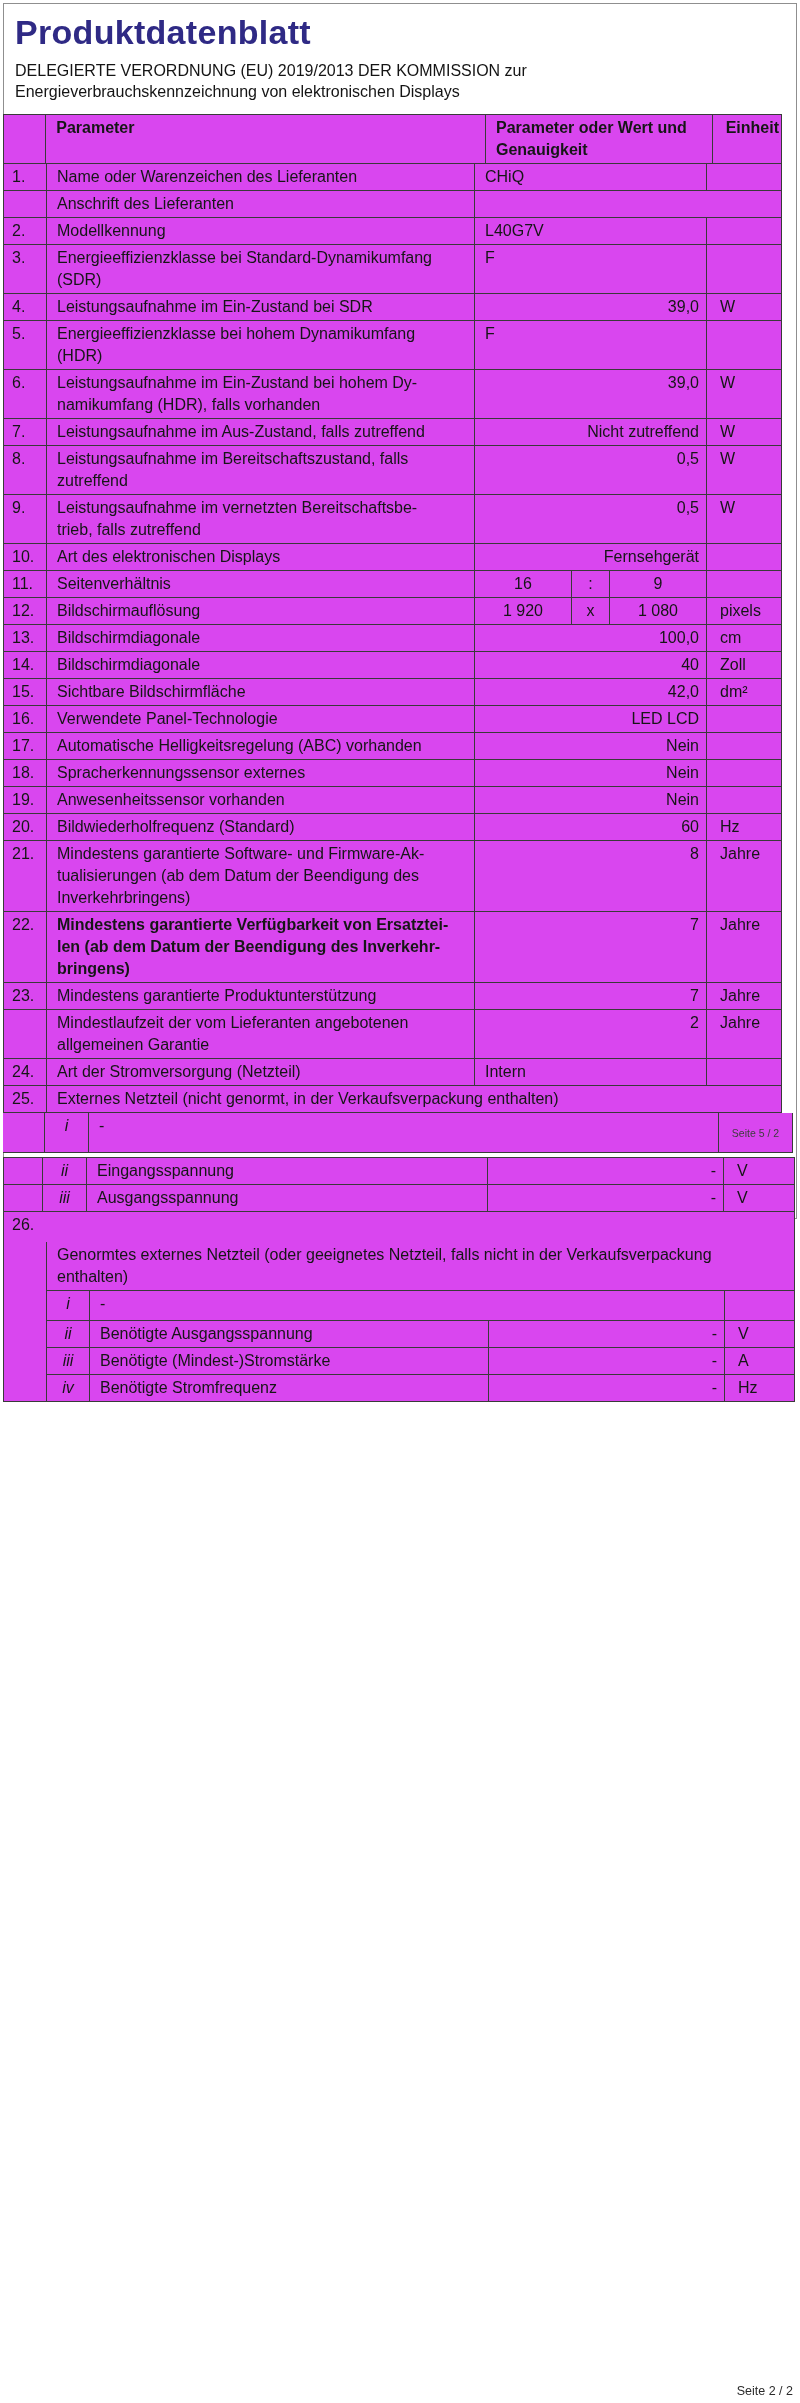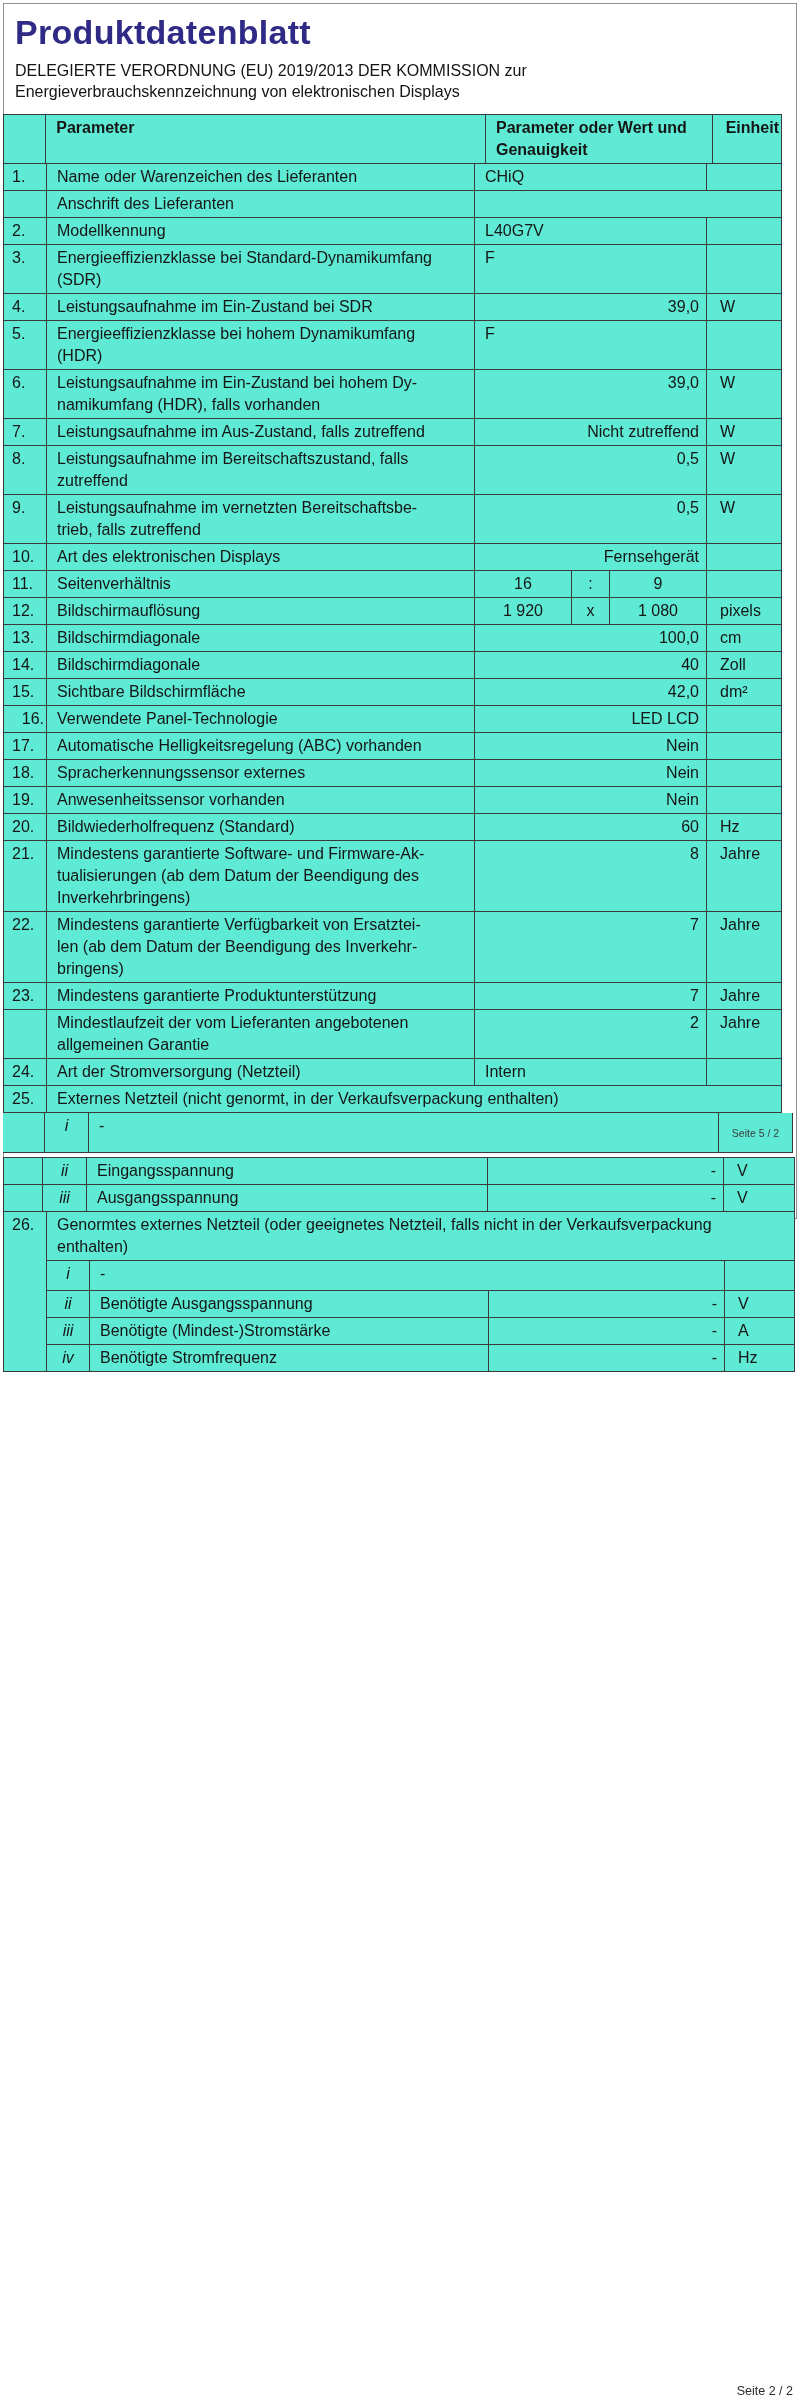--- a/index.html
+++ b/index.html
@@ -25,21 +25,21 @@
     letter-spacing: 0.3px;
   }
   .doc-sub {
     margin-top: 9px; font-size: 16px; line-height: 21px;
     white-space: pre-line; color: #141414;
   }
   
   .trow {
     display: flex; align-items: stretch;
     border: 1px solid #3a3a3a; border-top: none;
-    background: #5eead4; position: relative;
+    background: #d946ef; position: relative;
   }
   .trow.first { border-top: 1px solid #3a3a3a; }
   .row-main { width: 779px; }
   .row-wide { width: 792px; }
   .row-i { width: 790px; border-left: none; min-height: 40px; }
   .gap4 { margin-top: 4px; }
   .c {
     border-left: 1px solid #3a3a3a;
     padding: 2px 8px 2px 10px;
     font-size: 16px; line-height: 22px;
@@ -188,21 +188,21 @@
         <div class="c val-r" style="width: 232px;">40</div>
         <div class="c unit flex1">Zoll</div>
       </div>
       <div class="trow row-main">
         <div class="c num" style="width: 42px;">15.</div>
         <div class="c " style="width: 428px;">Sichtbare Bildschirmfläche</div>
         <div class="c val-r" style="width: 232px;">42,0</div>
         <div class="c unit flex1">dm²</div>
       </div>
       <div class="trow row-main">
-        <div class="c num" style="width: 42px; text-align: right;">16.</div>
+        <div class="c num" style="width: 42px;">16.</div>
         <div class="c " style="width: 428px;">Verwendete Panel-Technologie</div>
         <div class="c val-r" style="width: 232px;">LED LCD</div>
         <div class="c unit flex1"></div>
       </div>
       <div class="trow row-main">
         <div class="c num" style="width: 42px;">17.</div>
         <div class="c " style="width: 428px;">Automatische Helligkeitsregelung (ABC) vorhanden</div>
         <div class="c val-r" style="width: 232px;">Nein</div>
         <div class="c unit flex1"></div>
       </div>
@@ -227,21 +227,21 @@
       <div class="trow row-main">
         <div class="c num" style="width: 42px;">21.</div>
         <div class="c " style="width: 428px;">Mindestens garantierte Software- und Firmware-Ak-
 tualisierungen (ab dem Datum der Beendigung des
 Inverkehrbringens)</div>
         <div class="c val-r" style="width: 232px;">8</div>
         <div class="c unit flex1">Jahre</div>
       </div>
       <div class="trow row-main">
         <div class="c num" style="width: 42px;">22.</div>
-        <div class="c " style="width: 428px;">Mindestens garantierte Verfügbarkeit von Ersatztei-
+        <div class="c " style="width: 428px; font-weight: bold;">Mindestens garantierte Verfügbarkeit von Ersatztei-
 len (ab dem Datum der Beendigung des Inverkehr-
 bringens)</div>
         <div class="c val-r" style="width: 232px;">7</div>
         <div class="c unit flex1">Jahre</div>
       </div>
       <div class="trow row-main">
         <div class="c num" style="width: 42px;">23.</div>
         <div class="c " style="width: 428px;">Mindestens garantierte Produktunterstützung</div>
         <div class="c val-r" style="width: 232px;">7</div>
         <div class="c unit flex1">Jahre</div>
@@ -282,19 +282,19 @@
         <div class="c num" style="width: 38px;"></div>
         <div class="c roman" style="width: 44px;">iii</div>
         <div class="c " style="width: 401px;">Ausgangsspannung</div>
         <div class="c val-r" style="width: 236px;">-</div>
         <div class="c unit flex1">V</div>
       </div>
     </div>
   <div id="block26">
       <div class="trow row-wide first" style="margin-top: -1px;">
         <div class="c num" style="width: 42px;">26.</div>
-        <div class="c cell-26content flex1" style="padding: 0px;"><div class="spanlabel">Genormtes externes Netzteil (oder geeignetes Netzteil, falls nicht in der Verkaufsverpackung
+        <div class="c cell-26content flex1" style="padding: 0px; margin-top: 30px;"><div class="spanlabel">Genormtes externes Netzteil (oder geeignetes Netzteil, falls nicht in der Verkaufsverpackung
 enthalten)</div><div class="ntbl"><div class="ntrow"><div class="c roman" style="width: 42px;">i</div><div class="c flex1" style="min-height: 29px;">-</div><div class="c unit" style="width: 70px;"></div></div><div class="ntrow"><div class="c roman" style="width: 42px;">ii</div><div class="c " style="width: 399px;">Benötigte Ausgangsspannung</div><div class="c val-r flex1">-</div><div class="c unit" style="width: 70px;">V</div></div><div class="ntrow"><div class="c roman" style="width: 42px;">iii</div><div class="c " style="width: 399px;">Benötigte (Mindest-)Stromstärke</div><div class="c val-r flex1">-</div><div class="c unit" style="width: 70px;">A</div></div><div class="ntrow"><div class="c roman" style="width: 42px;">iv</div><div class="c " style="width: 399px;">Benötigte Stromfrequenz</div><div class="c val-r flex1">-</div><div class="c unit" style="width: 70px;">Hz</div></div></div></div>
       </div>
     </div>
 </div>
 
 <div class="page2-footer">Seite 2 / 2</div>
 
 </body></html>

